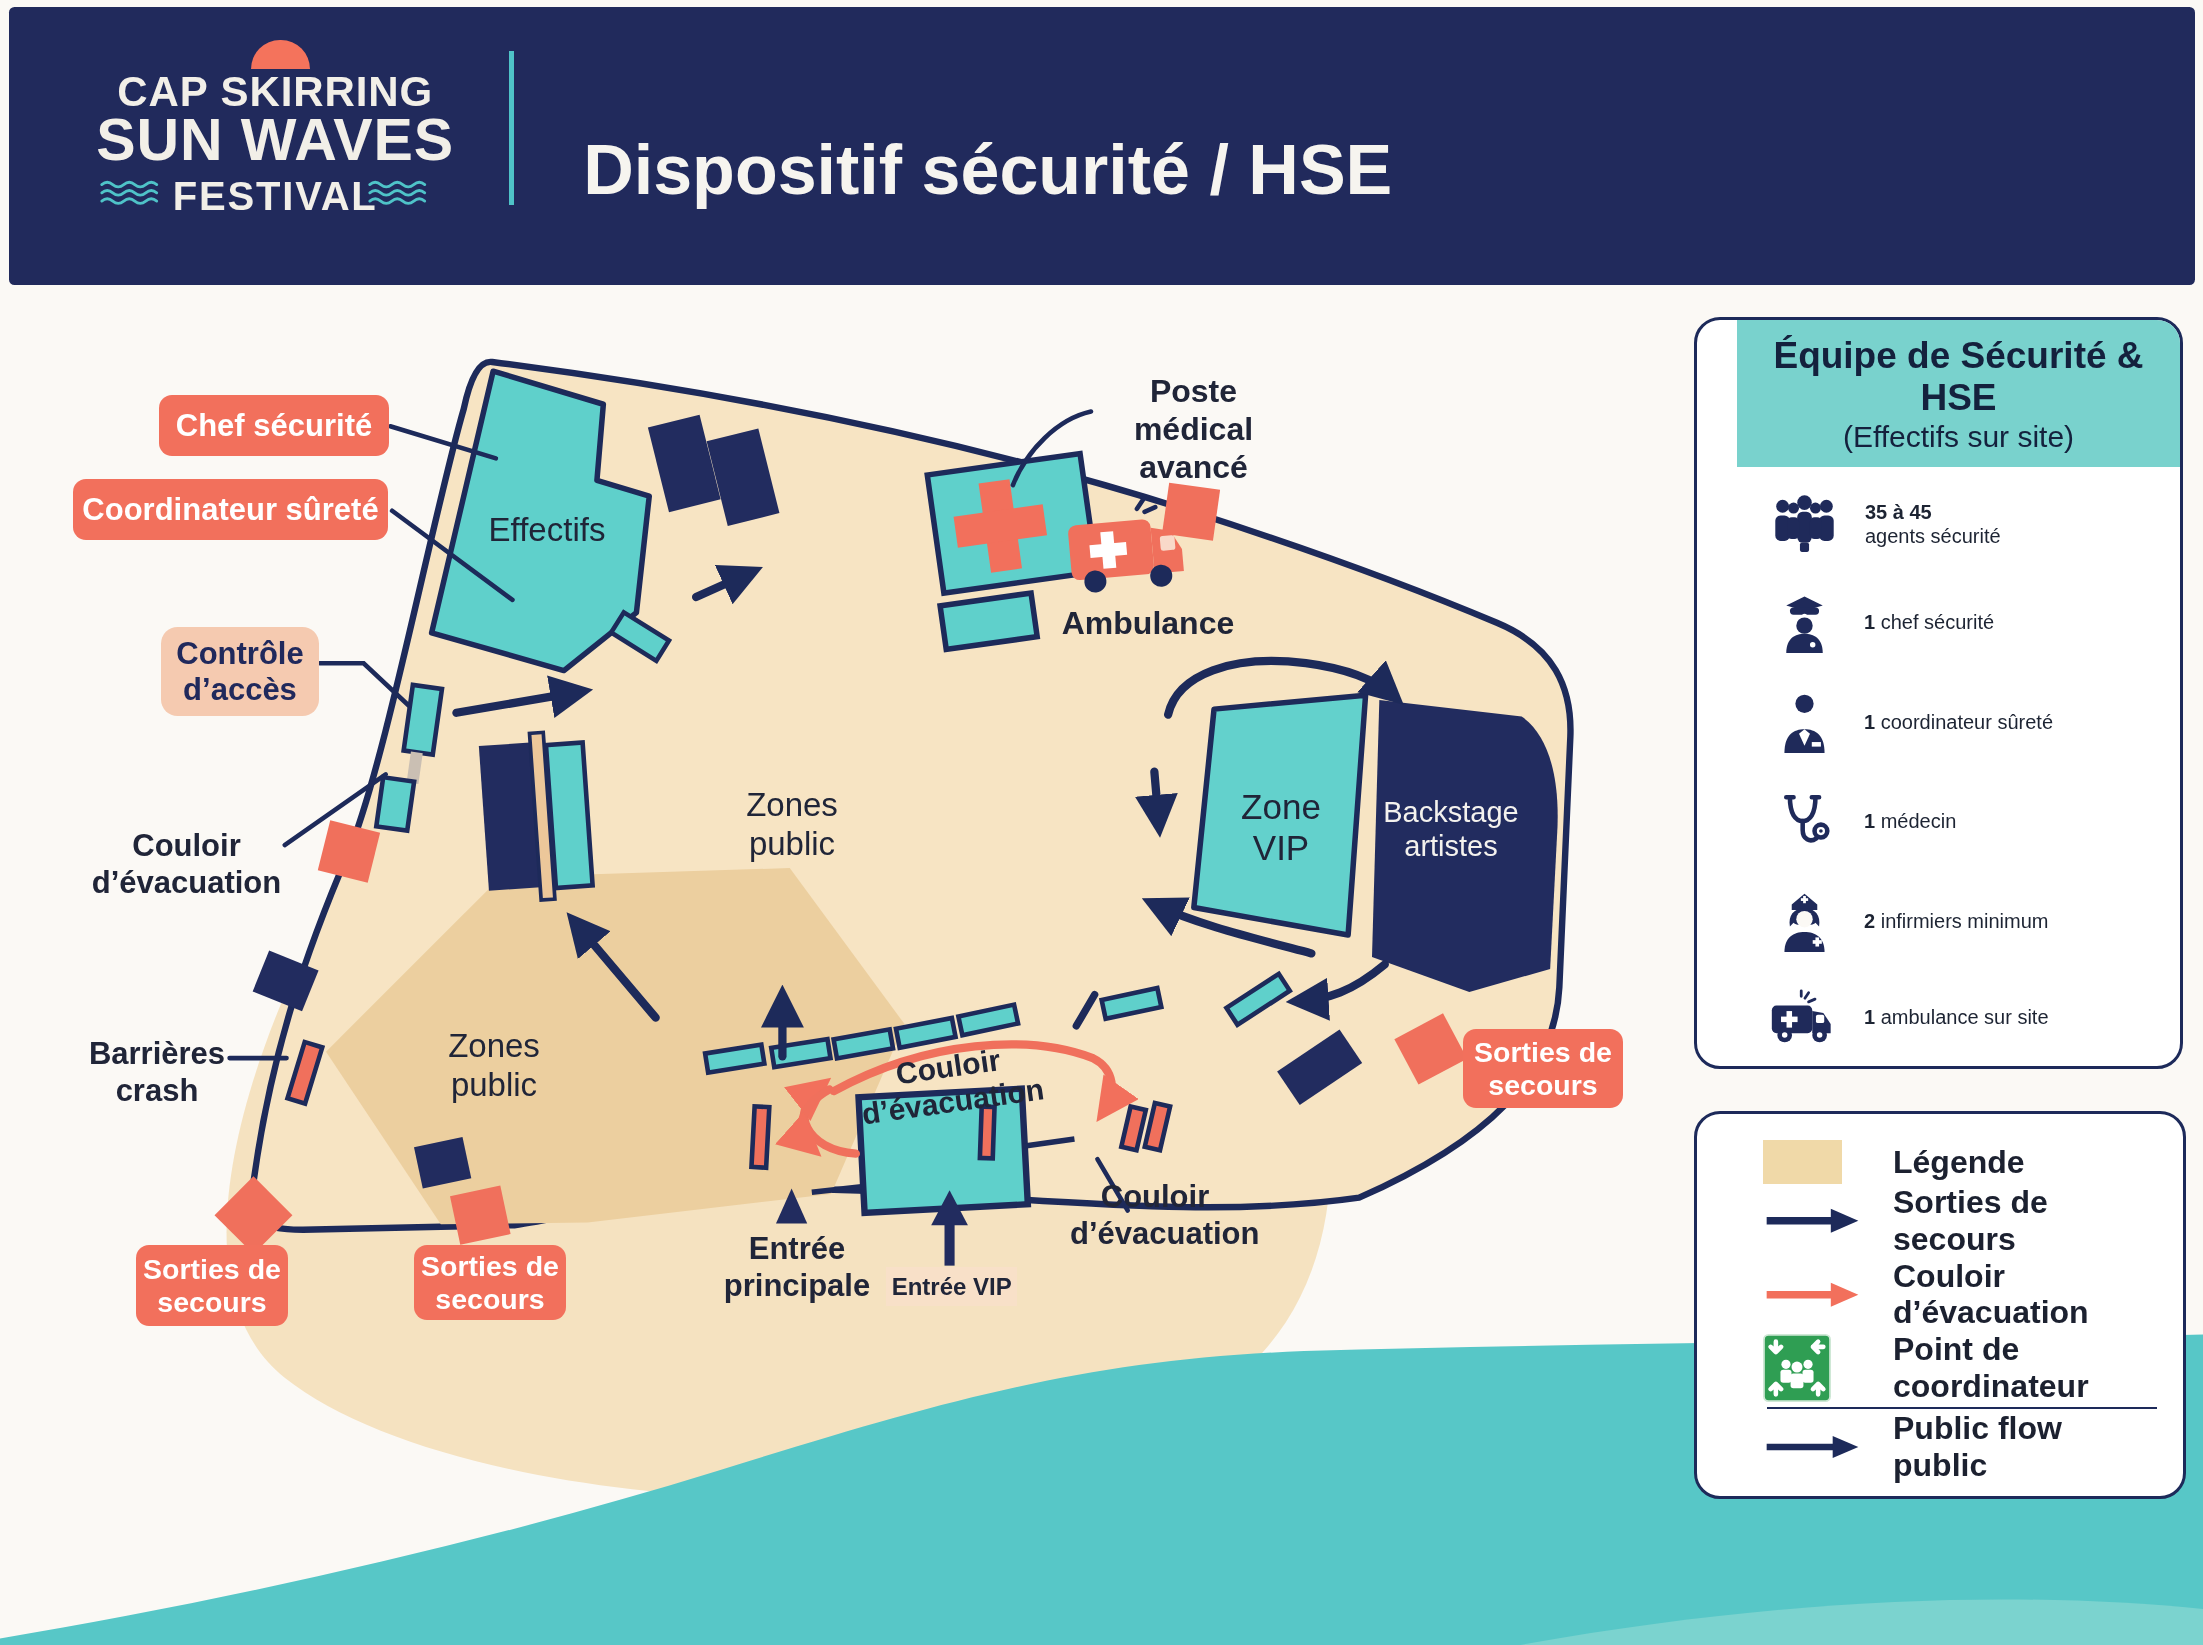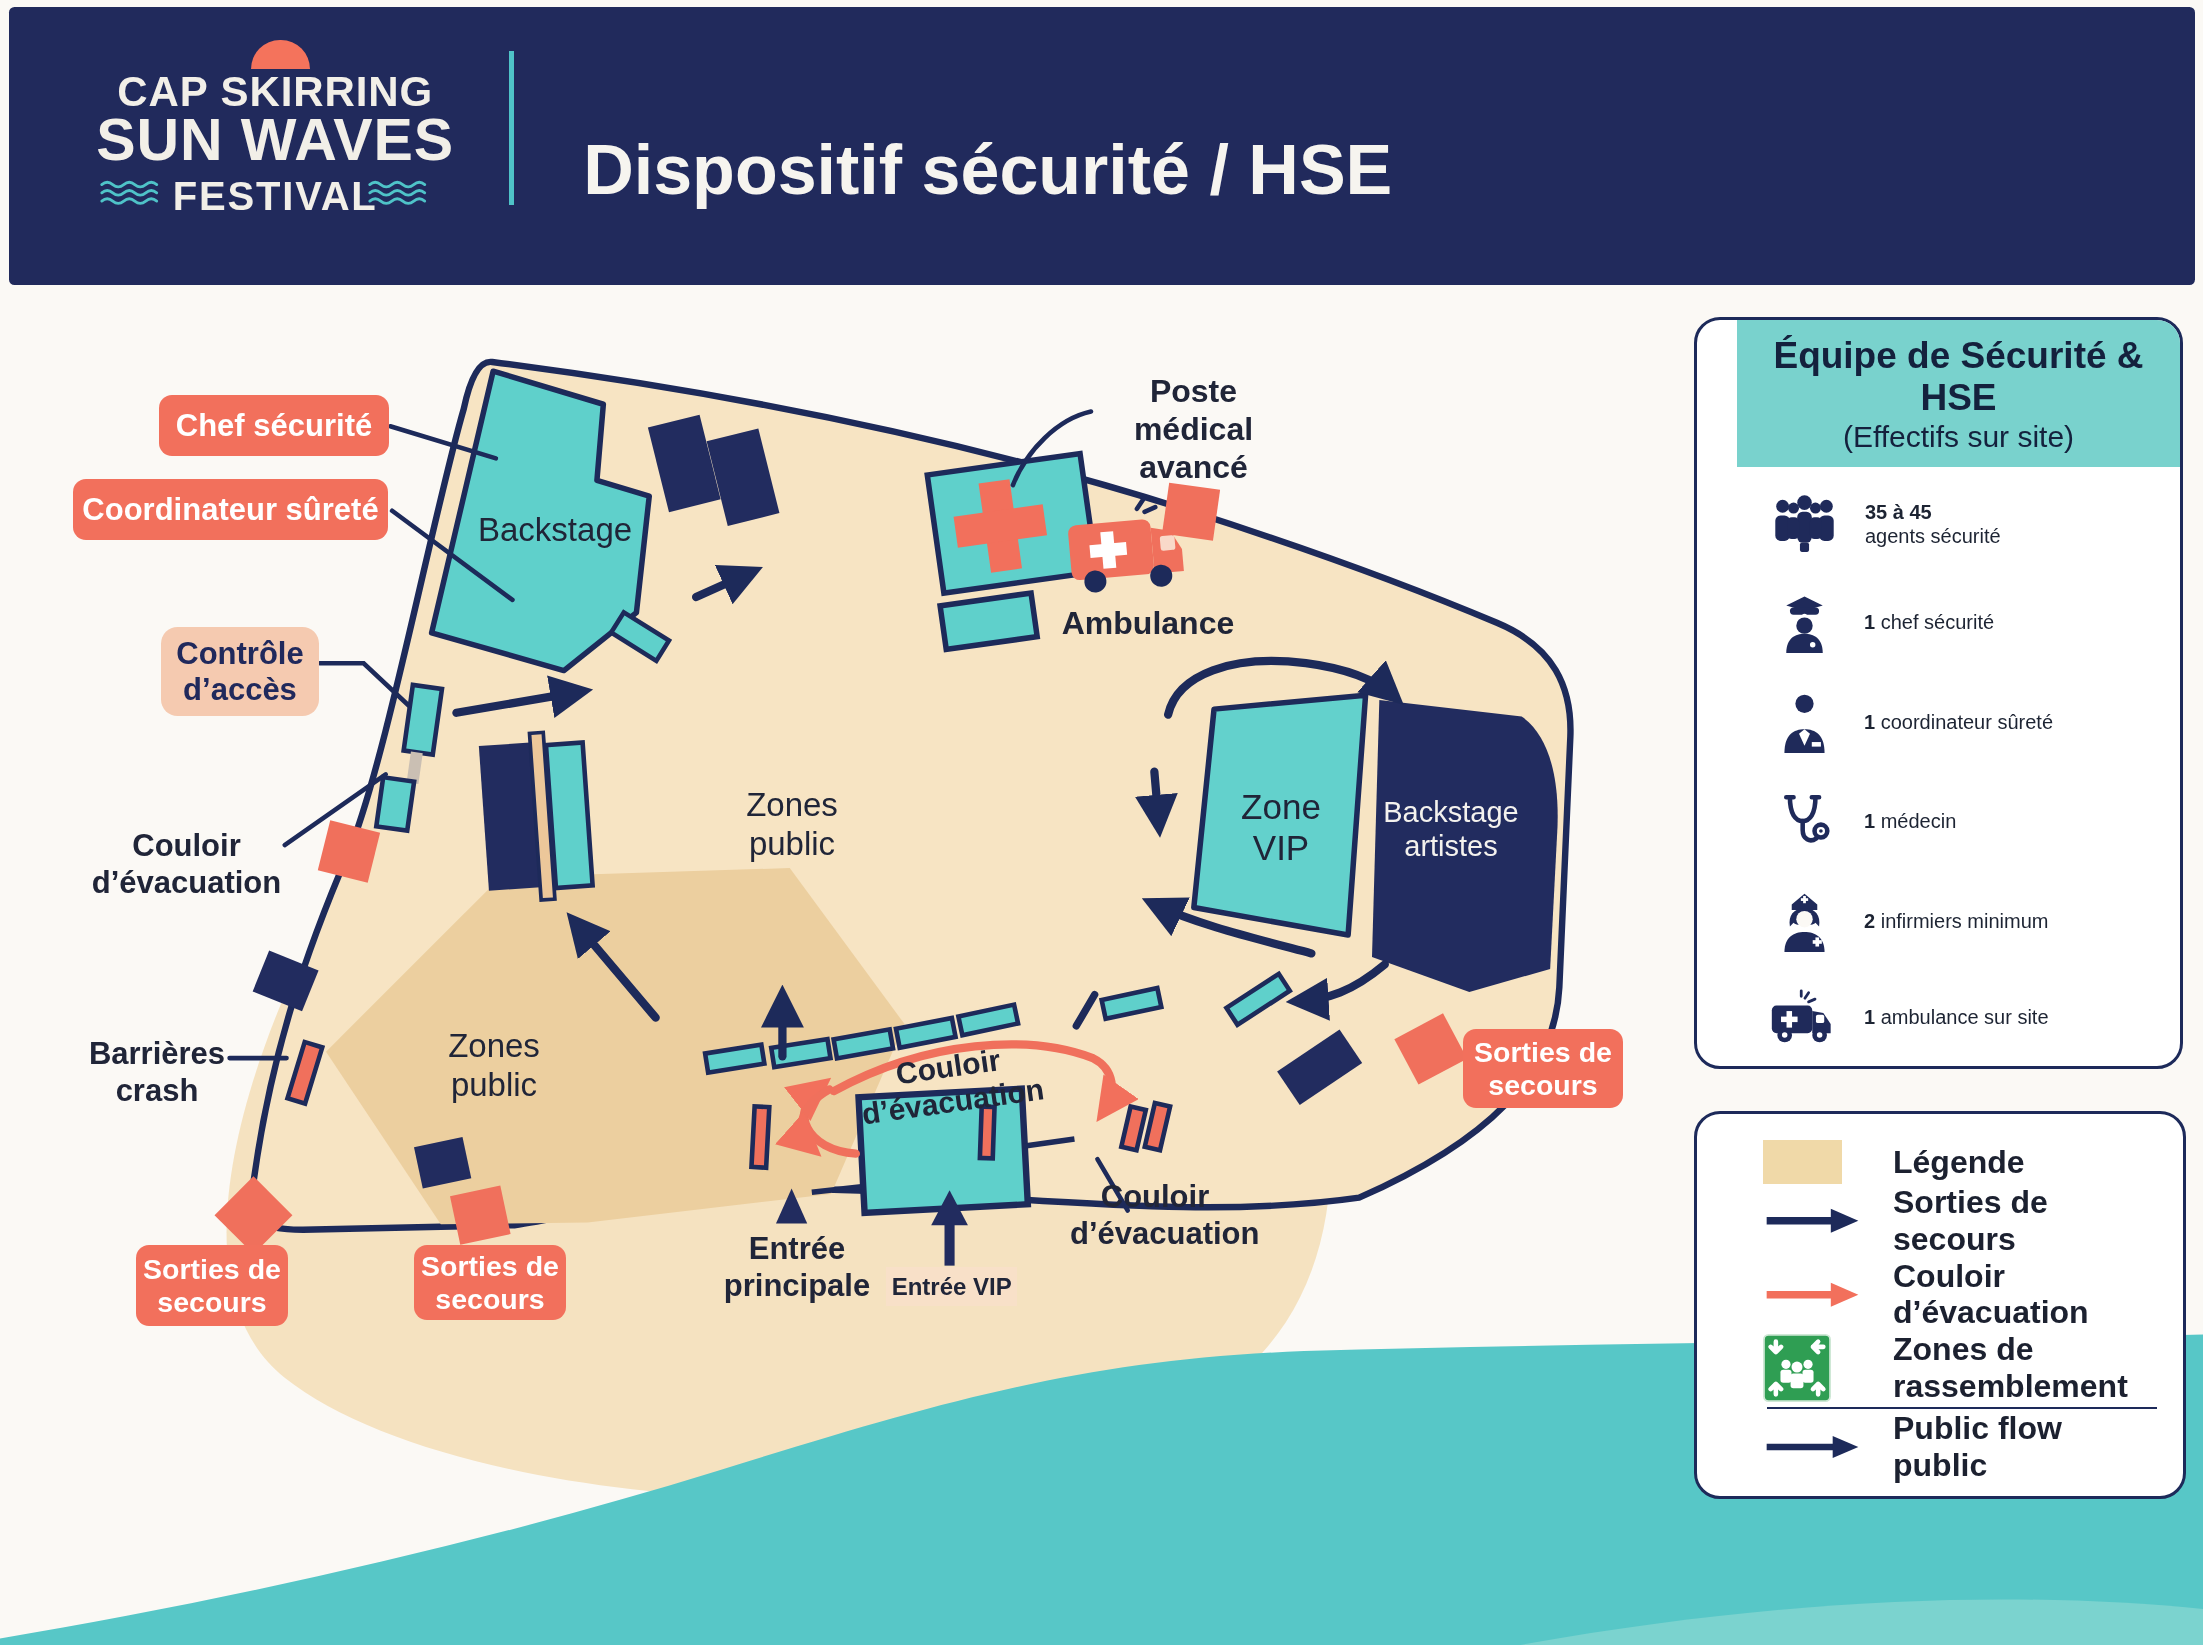--- a/index.html
+++ b/index.html
@@ -221,21 +221,21 @@
 
   <div class="badge" style="left:159px;top:395px;width:230px;height:61px;font-size:31px;">Chef sécurité</div>
   <div class="badge" style="left:73px;top:479px;width:315px;height:61px;font-size:31px;">Coordinateur sûreté</div>
   <div class="badge peach" style="left:161px;top:615px;width:158px;height:89px;font-size:31px;margin-top:12px;">Contrôle d’accès</div>
 
   <div class="map-label" style="left:83px;top:828px;width:207px;font-size:31px;">Couloir d’évacuation</div>
   <div class="map-label" style="left:81px;top:1036px;width:152px;font-size:31px;">Barrières crash</div>
   <div class="map-label" style="left:1088px;top:373px;width:211px;font-size:32px;">Poste médical avancé</div>
   <div class="map-label" style="left:1061px;top:593px;width:174px;font-size:32px;margin-top:12px;">Ambulance</div>
 
-  <div class="map-label" style="left:478px;top:511px;width:138px;font-size:33px;font-weight:500;">Backstage</div>
+  <div class="map-label" style="left:478px;top:511px;width:138px;font-size:33px;font-weight:500;">Effectifs</div>
   <div class="map-label" style="left:707px;top:786px;width:170px;font-size:33px;font-weight:500;">Zones public</div>
   <div class="map-label" style="left:409px;top:1027px;width:170px;font-size:33px;font-weight:500;">Zones public</div>
   <div class="map-label" style="left:1210px;top:786px;width:142px;font-size:35px;font-weight:500;">Zone VIP</div>
   <div class="map-label white-label" style="left:1373px;top:795px;width:156px;font-size:29px;font-weight:500;">Backstage artistes</div>
 
   <div class="map-label" style="left:822px;top:1049px;width:257px;font-size:30px;transform:rotate(-8deg);">Couloir d’évacuation</div>
   <div class="map-label" style="left:1070px;top:1179px;width:170px;font-size:31px;">Couloir d’évacuation</div>
   <div class="map-label" style="left:721px;top:1231px;width:152px;font-size:31px;">Entrée principale</div>
   <div class="map-label" style="left:886px;top:1267px;width:124px;font-size:24px;background:rgba(250,222,206,0.55);padding:5.5px 3.7px;">Entrée VIP</div>
 
@@ -377,21 +377,21 @@
             <g fill="#fff">
               <circle cx="25" cy="33" r="5"></circle>
                 <rect x="19" y="39" width="12" height="14" rx="3"></rect>
               <circle cx="49" cy="33" r="5"></circle>
                 <rect x="43" y="39" width="12" height="14" rx="3"></rect>
               <circle cx="37" cy="36" r="6"></circle>
                 <rect x="30" y="43" width="14" height="16" rx="3"></rect>
             </g>
           </svg>
         </span>
-        <span class="l-text" style="max-width:275px;">Zones de rassemblement</span>
+        <span class="l-text" style="max-width:275px;">Point de coordinateur</span>
       </div>
       <hr class="l-divider">
       <div class="l-row">
         <span class="l-icon">
           <svg width="99" height="24" viewBox="0 0 108 26">
             <line x1="4" y1="13" x2="80" y2="13" stroke="#1d2a5a" stroke-width="7"></line>
             <polygon points="76,1 104,13 76,25" fill="#1d2a5a"></polygon>
           </svg>
         </span>
         <span class="l-text">Public flow public</span>

